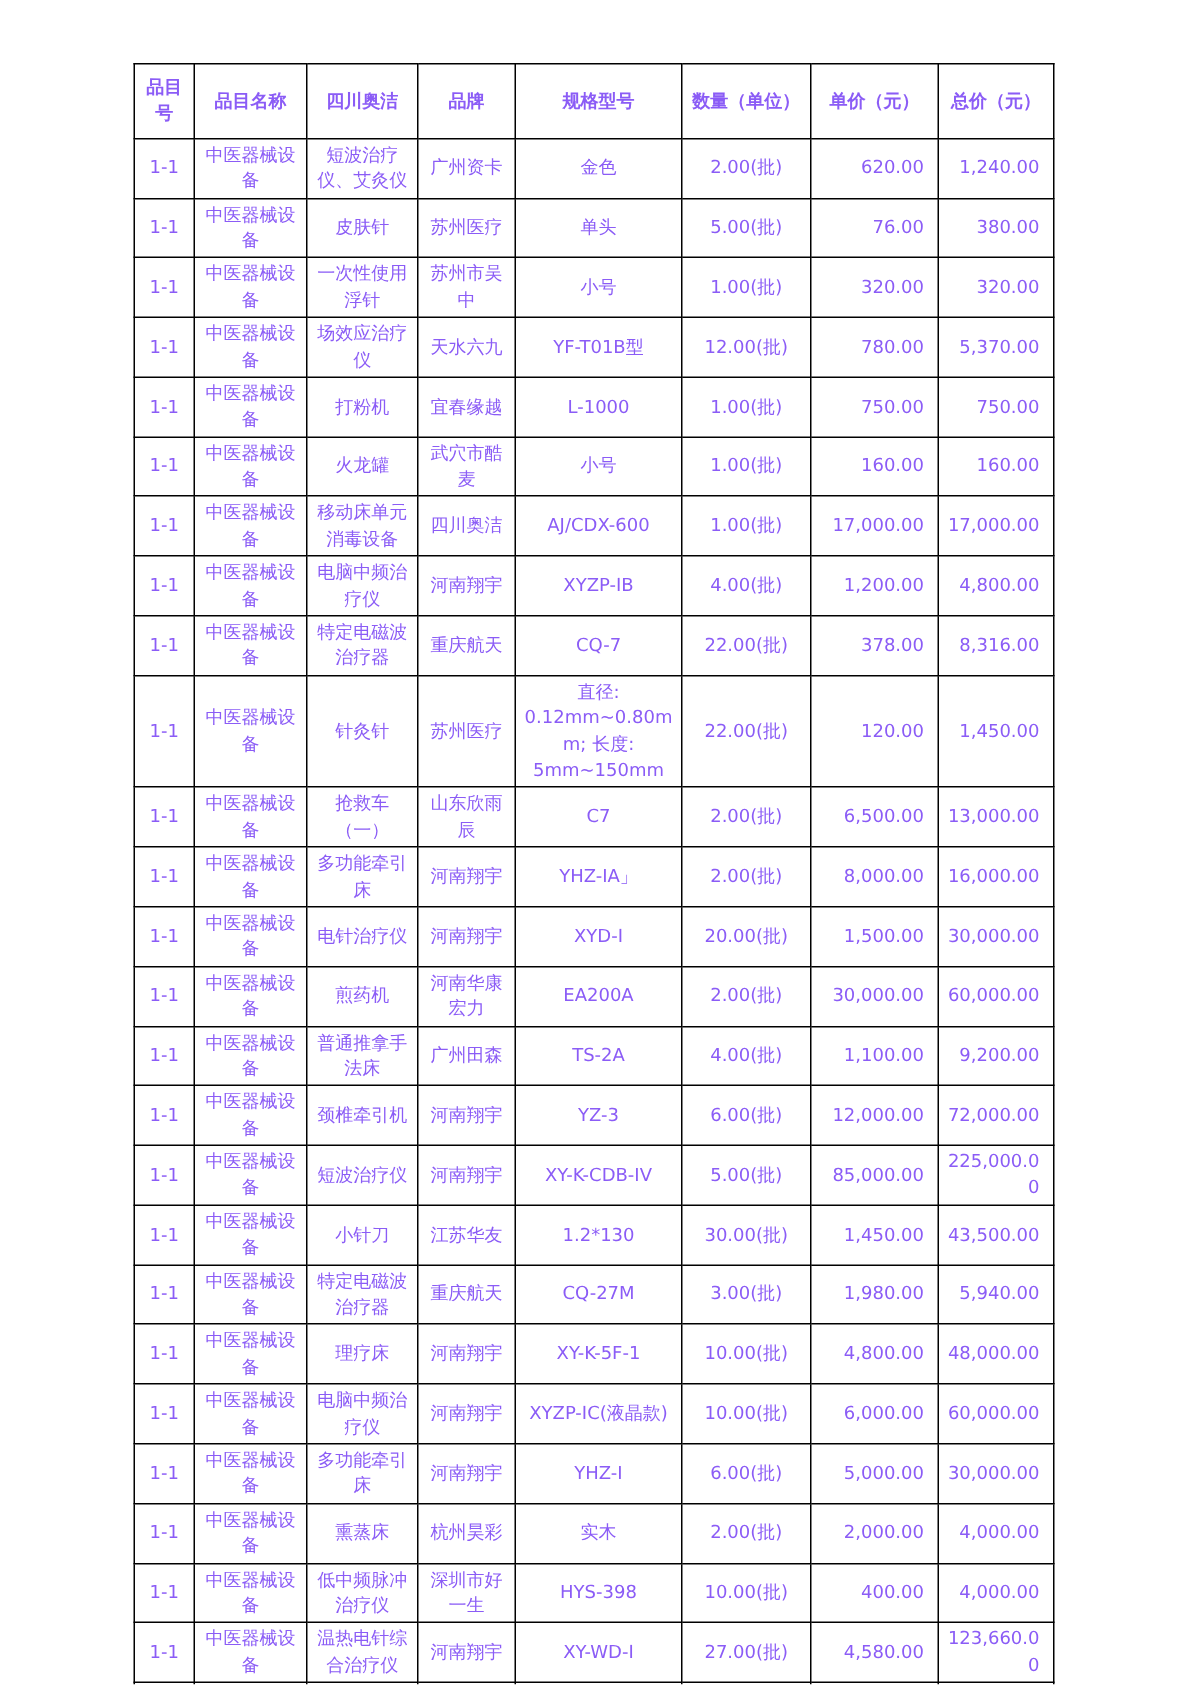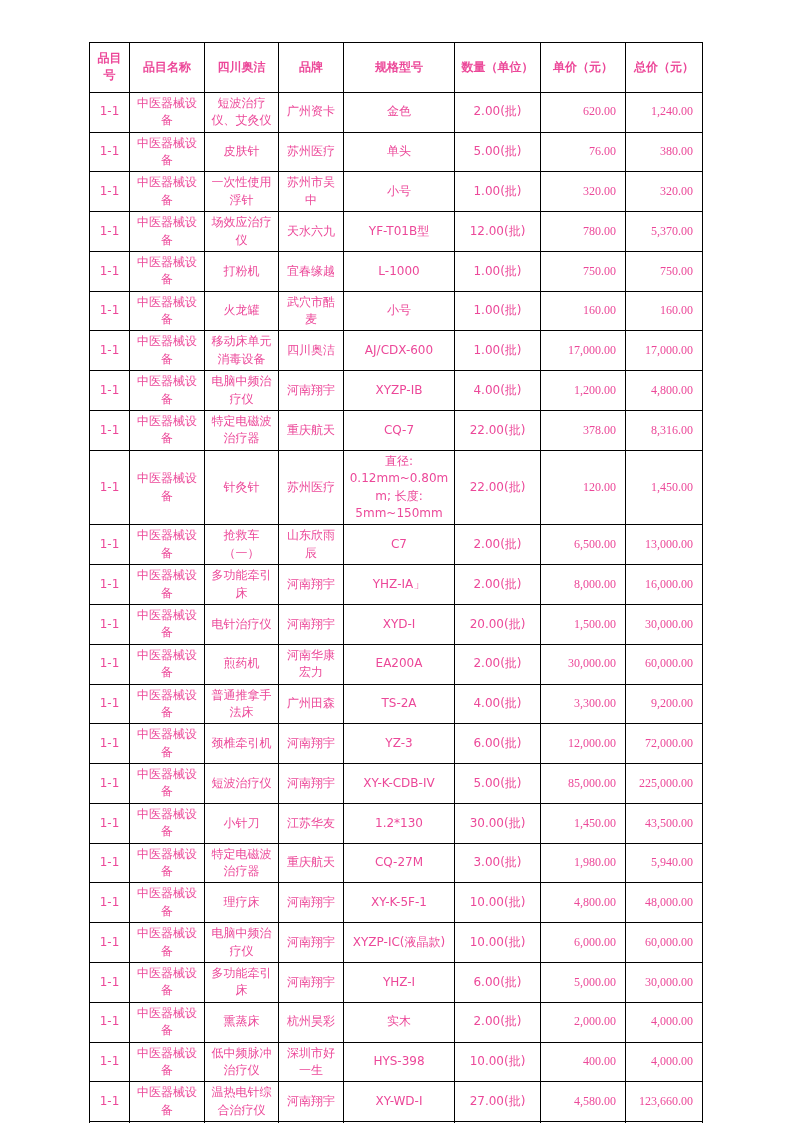--- a/index.html
+++ b/index.html
@@ -7,21 +7,21 @@
     padding: 0;
     background: #ffffff;
   }
   .page {
     position: relative;
     width: 793px;
     height: 1123px;
     background: #ffffff;
     overflow: hidden;
     font-family: "DejaVu Sans", sans-serif;
-    color: #ec4899;
+    color: #8b5cf6;
   }
   table.doc-table {
     position: absolute;
     left: 89px;
     top: 42px;
     border-collapse: collapse;
     table-layout: fixed;
     width: 613px;
     font-size: 12px;
     line-height: 1.45;
@@ -34,21 +34,20 @@
     overflow-wrap: break-word;
     word-break: normal;
   }
   .doc-table th {
     font-weight: bold;
     padding: 7px 2px;
   }
   .doc-table td.col6, .doc-table td.col7 {
     text-align: right;
     padding-right: 9px;
-    font-family: Liberation Serif, serif;
   }
   col.c0 { width: 40px; }
   col.c1 { width: 75px; }
   col.c2 { width: 74px; }
   col.c3 { width: 65px; }
   col.c4 { width: 111px; }
   col.c5 { width: 86px; }
   col.c6 { width: 85px; }
   col.c7 { width: 77px; }
 </style>
@@ -220,21 +219,21 @@
           <td class="col6">30,000.00</td>
           <td class="col7">60,000.00</td>
         </tr>
         <tr>
           <td class="col0">1-1</td>
           <td class="col1">中医器械设备</td>
           <td class="col2">普通推拿手法床</td>
           <td class="col3">广州田森</td>
           <td class="col4">TS-2A</td>
           <td class="col5">4.00(批)</td>
-          <td class="col6">3,300.00</td>
+          <td class="col6">1,100.00</td>
           <td class="col7">9,200.00</td>
         </tr>
         <tr>
           <td class="col0">1-1</td>
           <td class="col1">中医器械设备</td>
           <td class="col2">颈椎牵引机</td>
           <td class="col3">河南翔宇</td>
           <td class="col4">YZ-3</td>
           <td class="col5">6.00(批)</td>
           <td class="col6">12,000.00</td>

